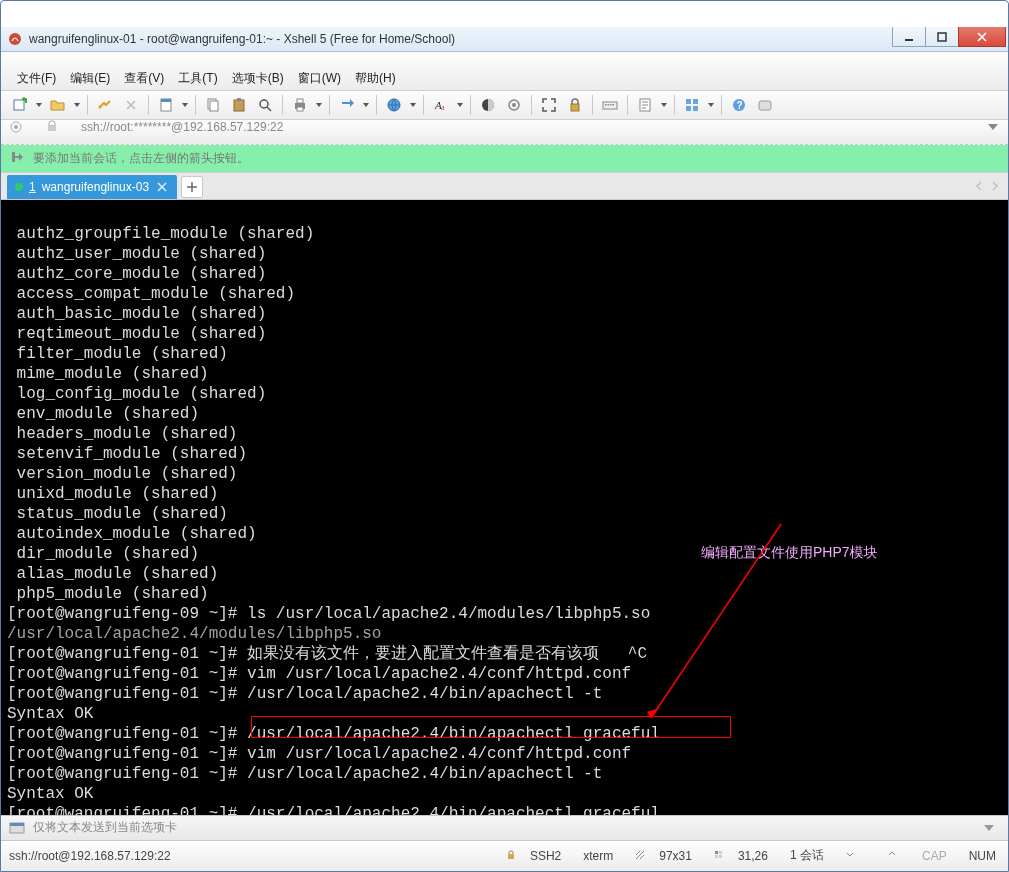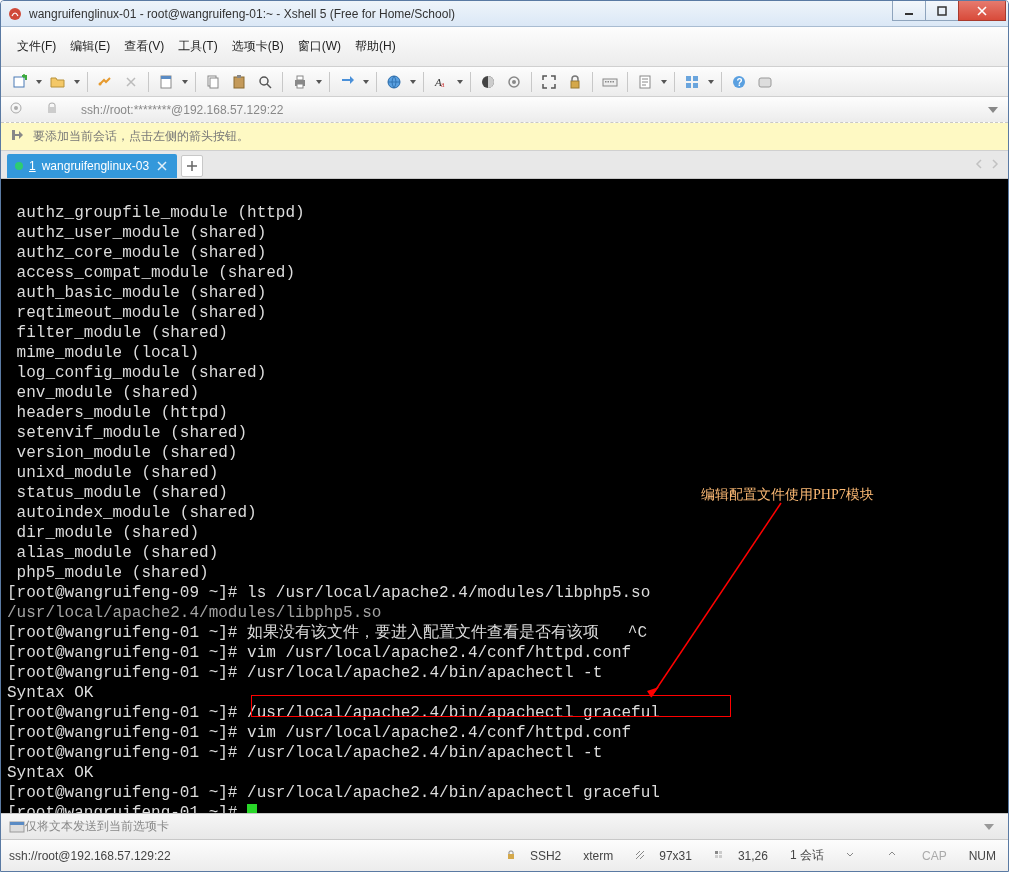--- a/index.html
+++ b/index.html
@@ -1,65 +1,65 @@
 <!DOCTYPE html>
 <html><head>
 <meta charset="utf-8">
 <style>
   * { margin: 0; padding: 0; box-sizing: border-box; }
   body { font-family: "Microsoft YaHei", Tahoma, Arial, sans-serif; font-size: 12px; background: #fff; width: 1009px; height: 872px; overflow: hidden; position: relative; }
 
   
-  .titlebar { height: 26px; background: linear-gradient(#eef4fa, #dbe8f6); border-bottom: 1px solid #a9bcd1; display: flex; align-items: center; padding: 0 4px; position: relative; }
+  .titlebar { height: 26px; background: linear-gradient(#eef4fa, #dbe8f6); border-bottom: 1px solid #a9bcd1; display: flex; align-items: center; padding: 0 4px; position: relative; margin-top: 26px; }
   .app-icon { width: 16px; height: 16px; margin: 0 6px 0 2px; }
   .title-text { color: #333; font-size: 12px; flex: 1; white-space: nowrap; overflow: hidden; }
   .win-controls { display: flex; height: 20px; position: absolute; right: 2px; top: 0; }
   .win-btn { width: 34px; height: 20px; display: flex; align-items: center; justify-content: center; border: 1px solid #8ea4bd; border-top: none; background: linear-gradient(#f3f7fb,#dfeaf5); margin-left: -1px; }
   .win-btn.min svg, .win-btn.max svg { width: 10px; height: 10px; }
   .win-btn.close { width: 48px; background: linear-gradient(#e67a6e,#d84b3a); border-color: #a83a2d; }
   .win-btn.close svg { width: 10px; height: 10px; }
 
   
-  .menubar { height: 40px; background: linear-gradient(#fdfdfd,#ececec); border-bottom: 1px solid #d0d0d0; display: flex; align-items: center; padding: 0 10px; gap: 2px; }
+  .menubar { height: 40px; background: linear-gradient(#fdfdfd,#ececec); border-bottom: 1px solid #d0d0d0; display: flex; align-items: flex-end; padding: 0 10px; gap: 2px; }
   .menu-item { padding: 3px 6px; color: #222; cursor: default; }
 
   
   .toolbar { height: 30px; background: linear-gradient(#fdfdfd,#ececec); border-bottom: 1px solid #d0d0d0; display: flex; align-items: center; padding: 0 8px; gap: 4px; }
   .tool-btn { width: 22px; height: 22px; display: flex; align-items: center; justify-content: center; border-radius: 2px; position: relative; }
   .tool-sep { width: 1px; height: 20px; background: #c8c8c8; margin: 0 2px; }
   .tool-dd { width: 8px; display:flex; align-items:center; justify-content:center; }
   .tool-dd svg { width:6px; height:4px; }
 
   
-  .addrbar { height: 26px; background: linear-gradient(#fdfdfd,#ececec); border-bottom: 1px dashed #c8c8c8; display: flex; align-items: center; padding: 0 8px; gap: 23px; }
+  .addrbar { height: 26px; background: linear-gradient(#fdfdfd,#ececec); border-bottom: 1px dashed #c8c8c8; display: flex; align-items: flex-start; padding: 0 8px; gap: 23px; }
   .addr-text { color: #888; font-size: 12px; flex:1; }
   .addr-dd { width:14px; height:14px; display:flex; align-items:center; justify-content:center; }
 
   
-  .hintbar { height: 28px; background: #fef9c3; border-bottom: 1px solid #d0d0d0; display: flex; align-items: center; padding: 0 8px; gap: 8px; color: #777; }
+  .hintbar { height: 28px; background: #86efac; border-bottom: 1px solid #d0d0d0; display: flex; align-items: center; padding: 0 8px; gap: 8px; color: #777; }
 
   
   .tabstrip { height: 28px; background: #e8e8e8; border-bottom: 1px solid #c8c8c8; display: flex; align-items: flex-end; padding: 0 6px; position: relative; }
   .tab { height: 24px; background: #3498db; color: #fff; display: flex; align-items: center; padding: 0 8px 0 8px; border-radius: 2px 2px 0 0; gap: 6px; font-size: 12px; }
   .tab .dot { width: 8px; height: 8px; background: #2ecc71; border-radius: 50%; }
   .tab .tab-close { width: 14px; height: 14px; display:flex; align-items:center; justify-content:center; opacity:.85; }
   .tab-add { width: 22px; height: 22px; background: #fff; border: 1px solid #c8c8c8; border-radius: 2px; display:flex; align-items:center; justify-content:center; margin-left: 4px; margin-bottom:1px; }
   .tab-nav { position:absolute; right:6px; top:4px; display:flex; gap:2px; }
   .tab-nav-btn { width:14px; height:18px; display:flex; align-items:center; justify-content:center; opacity:.4; }
 
   
   .terminal { background: #000; color: #dcdcdc; font-family: "Courier New", monospace; font-size: 16px; line-height: 20px; padding: 4px 6px; height: 634px; overflow: hidden; white-space: pre; position: relative; }
   .term-green { color: #a3a3a3; }
-  .annotation-text { position:absolute; color:#fdba74; font-family: Liberation Serif, serif; font-size:14px; }
+  .annotation-text { position:absolute; color:#f0abfc; font-family: Liberation Sans, sans-serif; font-size:14px;margin-top:36px; }
   .annotation-line { position:absolute; pointer-events:none; }
   .highlight-box { position:absolute; border:1px solid #ff0000; pointer-events:none; }
   .cursor-block { display:inline-block; width:10px; height:18px; background:#29d629; vertical-align:text-bottom; }
 
   
-  .input-footer { height: 26px; background: linear-gradient(#f6f6f6,#e8e8e8); border-top:1px solid #c8c8c8; display:flex; align-items:center; padding: 0 8px; gap:0; color:#888; }
+  .input-footer { height: 26px; background: linear-gradient(#f6f6f6,#e8e8e8); border-top:1px solid #c8c8c8; display:flex; align-items:center; padding: 0 8px; gap:8px; color:#888; }
   .inp-icon { width:16px; height:16px; }
 
   
   .statusbar { height: 32px; background: linear-gradient(#fdfdfd,#ececec); border-top:1px solid #c8c8c8; display:flex; align-items:center; padding: 0 8px; gap: 14px; color:#444; font-size:12px; }
   .status-left { flex:1; }
   .status-seg { display:flex; align-items:center; gap:12px; padding: 0 4px; }
   .mini-icon { width:12px; height:12px; display:inline-flex; }
 
   
   .window-border { border:1px solid #5a7aa3; height:100%; display:flex; flex-direction:column; border-radius:4px 4px 0 0; overflow:hidden; }
@@ -344,31 +344,31 @@
         </div>
       <div class="tab-nav-btn">
           <svg width="8" height="10" viewBox="0 0 8 10">
             <path d="M2 1 L6 5 L2 9" stroke="#888" fill="none" stroke-width="1.5"></path>
           </svg>
         </div>
     </div>
   </div>
 
   <div class="terminal">
-<span> authz_groupfile_module (httpd)</span>
+<span> authz_groupfile_module (shared)</span>
 <span> authz_user_module (shared)</span>
 <span> authz_core_module (shared)</span>
 <span> access_compat_module (shared)</span>
 <span> auth_basic_module (shared)</span>
 <span> reqtimeout_module (shared)</span>
 <span> filter_module (shared)</span>
-<span> mime_module (local)</span>
+<span> mime_module (shared)</span>
 <span> log_config_module (shared)</span>
 <span> env_module (shared)</span>
-<span> headers_module (httpd)</span>
+<span> headers_module (shared)</span>
 <span> setenvif_module (shared)</span>
 <span> version_module (shared)</span>
 <span> unixd_module (shared)</span>
 <span> status_module (shared)</span>
 <span> autoindex_module (shared)</span>
 <span> dir_module (shared)</span>
 <span> alias_module (shared)</span>
 <span> php5_module (shared)</span>
 <span>[root@wangruifeng-09 ~]# ls /usr/local/apache2.4/modules/libphp5.so</span>
 <span class="term-green">/usr/local/apache2.4/modules/libphp5.so</span>

